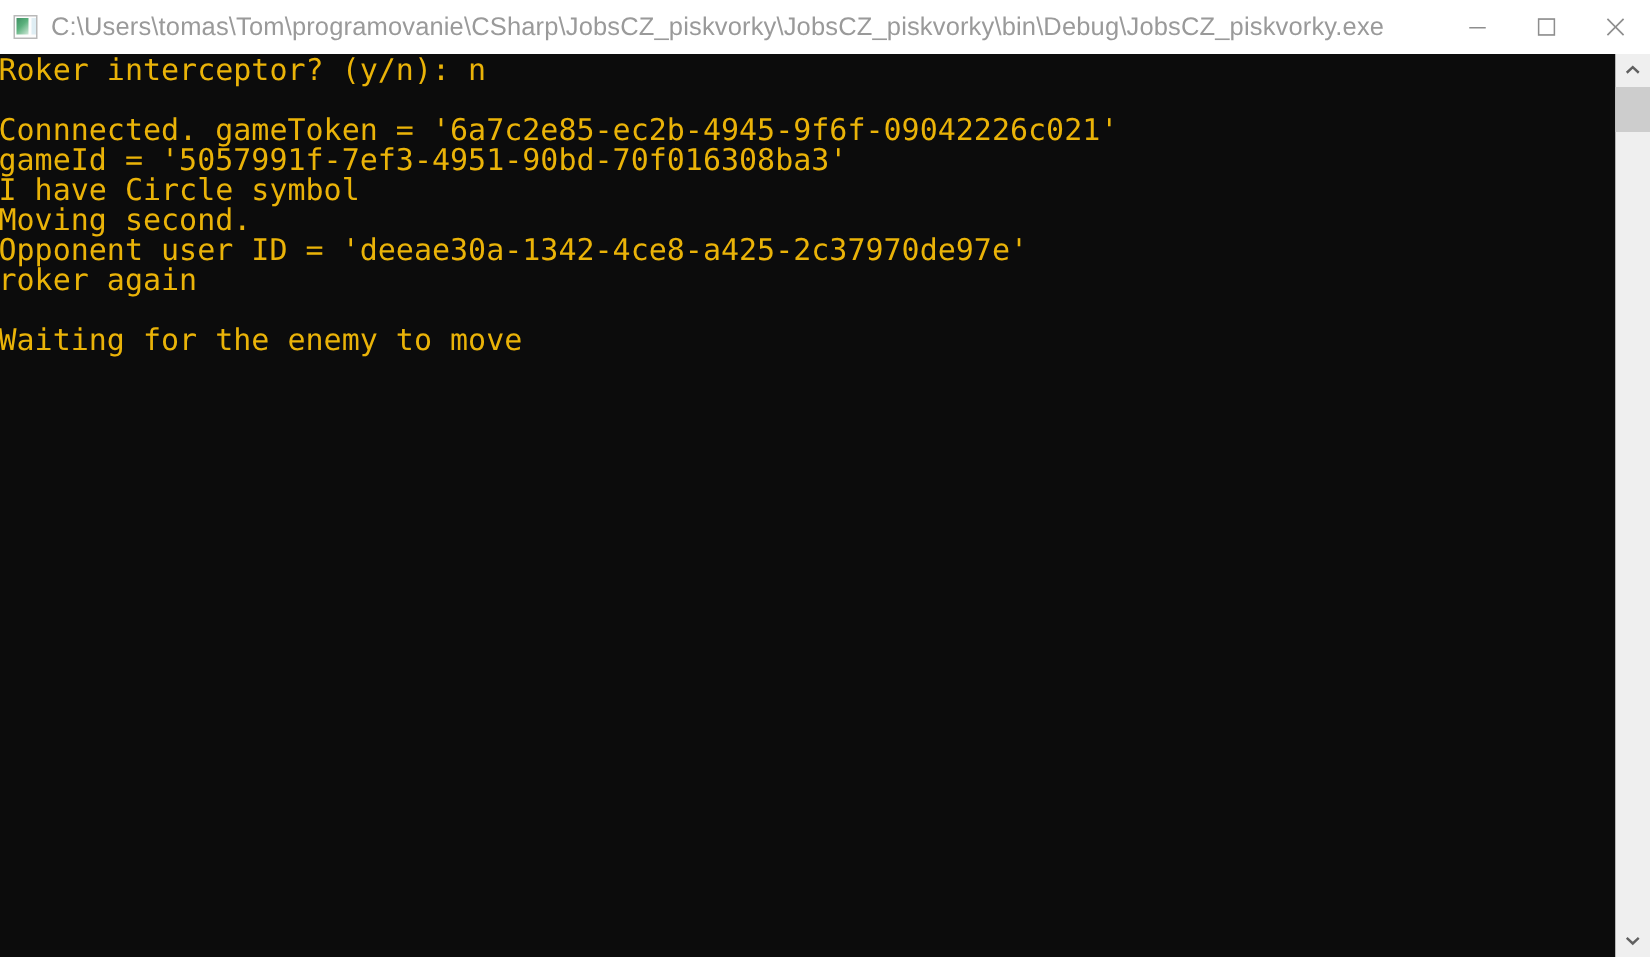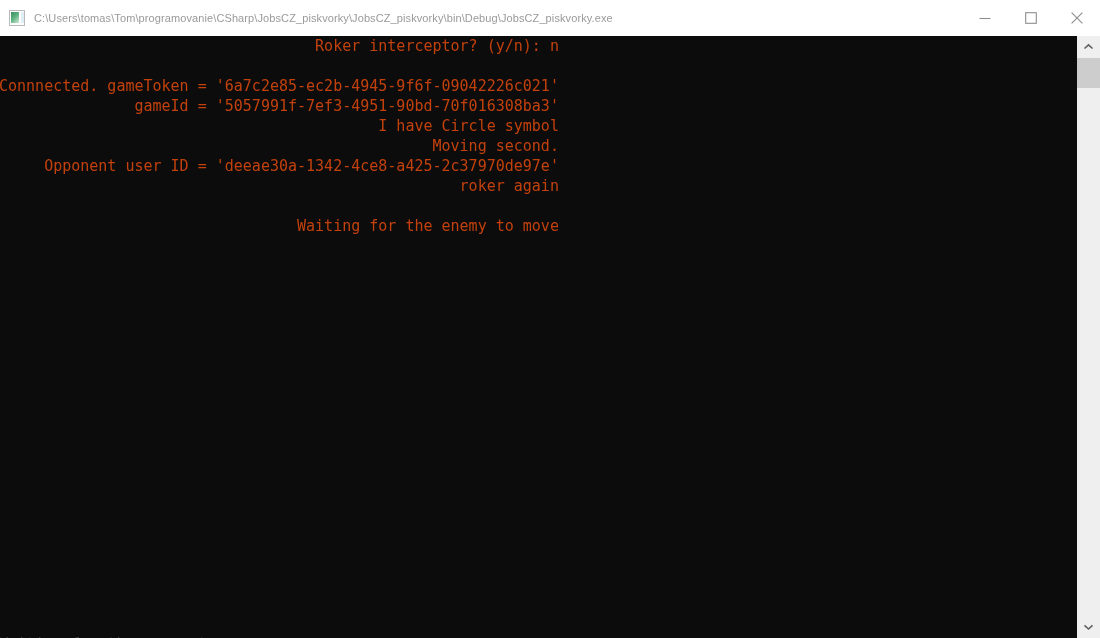--- a/index.html
+++ b/index.html
@@ -37,21 +37,21 @@
   }
   #app-icon .screen {
     position:absolute; left:2px; top:2px; width:8px; height:11px;
     background:linear-gradient(135deg,#3f8f63 0%, #5ab07c 45%, #cfe8d8 100%);
   }
   #app-icon .bar {
     position:absolute; right:1px; top:2px; width:3px; height:11px;
     background:#dfeef4;
   }
   #title-text {
-    font-size:11px;
+    font-size:17px;
     color:#9a9a9a;
     letter-spacing:.1px;
     white-space:nowrap;
     overflow:hidden;
     flex:1 1 auto;
     line-height:36px;
   }
   #window-controls {
     display:flex; align-items:stretch;
     height:36px;
@@ -77,26 +77,25 @@
     position:relative;
     width:1077px;
     background:#0c0c0c;
     overflow:hidden;
     flex:0 0 auto;
   }
   #console-text {
     position:absolute;
     left:-1px; top:0;
     font-family:"DejaVu Sans Mono", monospace;
-    font-size:15px;
+    font-size:20px;
     line-height:20px;
-    color:#c2410c;
+    color:#eab308;
     white-space:pre;
     letter-spacing:0px;
-    text-align:right;
   }
   #console-text .line { height:20px; }
   #console-text .blank { height:20px; }
   #clipped-line {
     position:absolute;
     left:-1px;
     bottom:-16px;
     font-family:"DejaVu Sans Mono", monospace;
     font-size:15px;
     line-height:20px;

